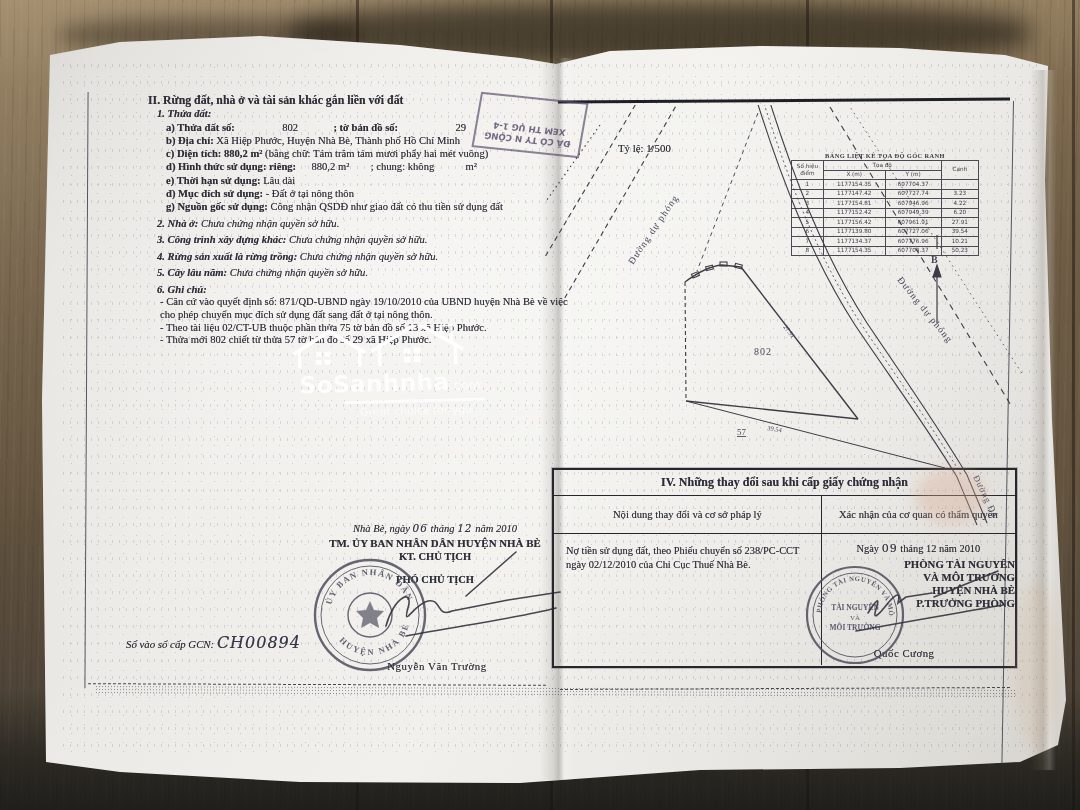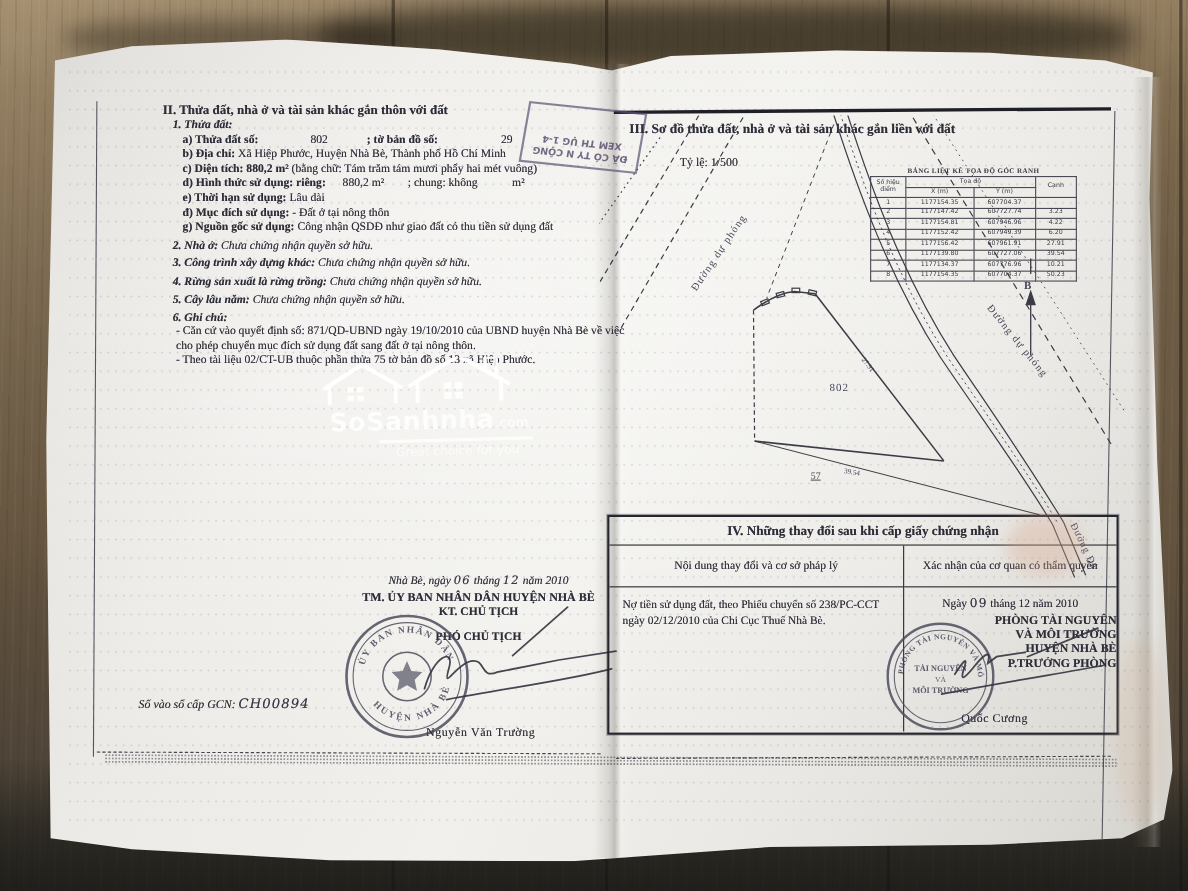--- a/index.html
+++ b/index.html
@@ -115,21 +115,21 @@
   <div class="noise"></div>
 
   <div class="lineV" style="left:86px;top:92px;height:596px;transform:rotate(.3deg)"></div>
   <div class="lineH-dash" style="left:88px;top:684px;width:458px;transform:rotate(.2deg)"></div>
   <div class="topline" style="left:558px;top:99px;width:452px;transform:rotate(-.4deg)"></div>
   <div class="lineV" style="left:1013px;top:101px;height:662px;transform:rotate(1deg);transform-origin:top left"></div>
   <div class="lineH-dash" style="left:560px;top:688px;width:450px;transform:rotate(-.25deg)"></div>
   <div class="speck-band" style="left:95px;top:687px;width:920px"></div>
 
   <div id="leftpage" class="abs ink">
-    <div class="b sec-title">II. Thửa đất, nhà ở và tài sản khác gắn thôn với đất</div>
+    <div class="b sec-title">II. Rừng đất, nhà ở và tài sản khác gắn liền với đất</div>
     <div class="b i ind1">1. Thửa đất:</div>
     <div class="ind2 nowrap">
       <span class="b">a) Thửa đất số:</span>
       <span class="gap" style="width:42px"></span>
       <span>802</span>
       <span class="gap" style="width:30px"></span>
       <span class="b">; tờ bản đồ số:</span>
       <span class="gap" style="width:52px"></span>
       <span>29</span>
     </div>
@@ -174,20 +174,21 @@
       <span class="b i">4. Rừng sản xuất là rừng trồng:</span>
       <span class="i">Chưa chứng nhận quyền sở hữu.</span>
     </div>
     <div class="item ind1">
       <span class="b i">5. Cây lâu năm:</span>
       <span class="i">Chưa chứng nhận quyền sở hữu.</span>
     </div>
     <div class="item ind1 b i">6. Ghi chú:</div>
     <div class="notes">- Căn cứ vào quyết định số: 871/QD-UBND ngày 19/10/2010 của UBND huyện Nhà Bè về việc cho phép chuyển mục đích sử dụng đất sang đất ở tại nông thôn.</div>
     <div class="notes">- Theo tài liệu 02/CT-UB thuộc phần thửa 75 tờ bản đồ số 13 xã Hiệp Phước.</div>
+    <div class="notes">- Thửa mới 802 chiết từ thửa 57 tờ bản đồ số 29 xã Hiệp Phước.</div>
   </div>
 
   <div class="abs ink" style="left:312px;top:522px;width:246px;text-align:center;font-size:10.5px">
     <div class="i nowrap">
       <span>Nhà Bè, ngày</span>
       <span class="hand">06</span>
       <span>tháng</span>
       <span class="hand">12</span>
       <span>năm</span>
       <span>2010</span>
@@ -214,29 +215,28 @@
 
   <svg class="abs" style="left:348px;top:538px" width="220" height="120" viewBox="0 0 220 120">
     <path class="sig-ink" d="M38,88 C46,58 66,50 60,70 C54,92 66,66 80,63 C94,60 88,80 104,73 L160,62 L212,54"></path>
     <path class="sig-ink" d="M118,58 L168,14"></path>
     <path class="sig-ink" d="M58,98 C110,88 170,80 208,70"></path>
   </svg>
   <div class="abs ink" style="left:352px;top:660px;width:170px;text-align:center;font-size:10.8px;letter-spacing:.6px">Nguyễn Văn Trường</div>
 
   <div class="abs ink i" style="left:126px;top:633px;font-size:10.8px">
     <span>Số vào sổ cấp GCN:</span>
-    <span class="hand" style="font-size:12px">CH00894</span>
+    <span class="hand" style="font-size:16px">CH00894</span>
   </div>
 
   <div class="abs note-stamp">
     <div>ĐÃ CÓ TY N CỘNG</div>
     <div>XEM TH ỤG 1-4</div>
   </div>
 
-  <div class="abs ink b" style="left:572px;top:110px;width:436px;font-size:12.2px">III. Sơ đồ thửa đất, nhà ở và tài sản khác gắn liền với đất</div>
   <div class="abs ink" style="left:618px;top:142px;font-size:10.8px">Tỷ lệ: 1/500</div>
 
   <div id="coordwrap" class="abs">
     <div class="ct-title">BẢNG LIỆT KÊ TỌA ĐỘ GÓC RANH</div>
     <table id="coordtable">
       <tbody>
           <tr>
         <th rowspan="2" style="width:17%">Số hiệu điểm</th>
         <th colspan="2">Tọa độ</th>
         <th rowspan="2" style="width:20%">Cạnh</th>

